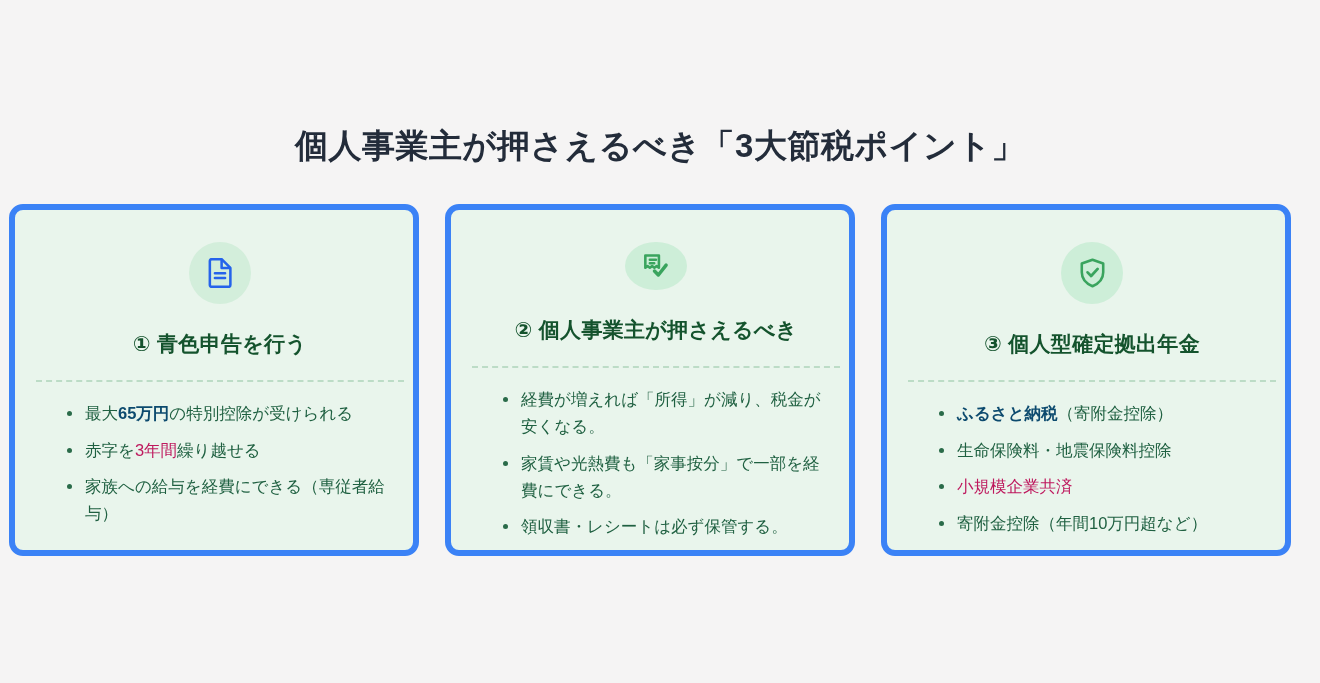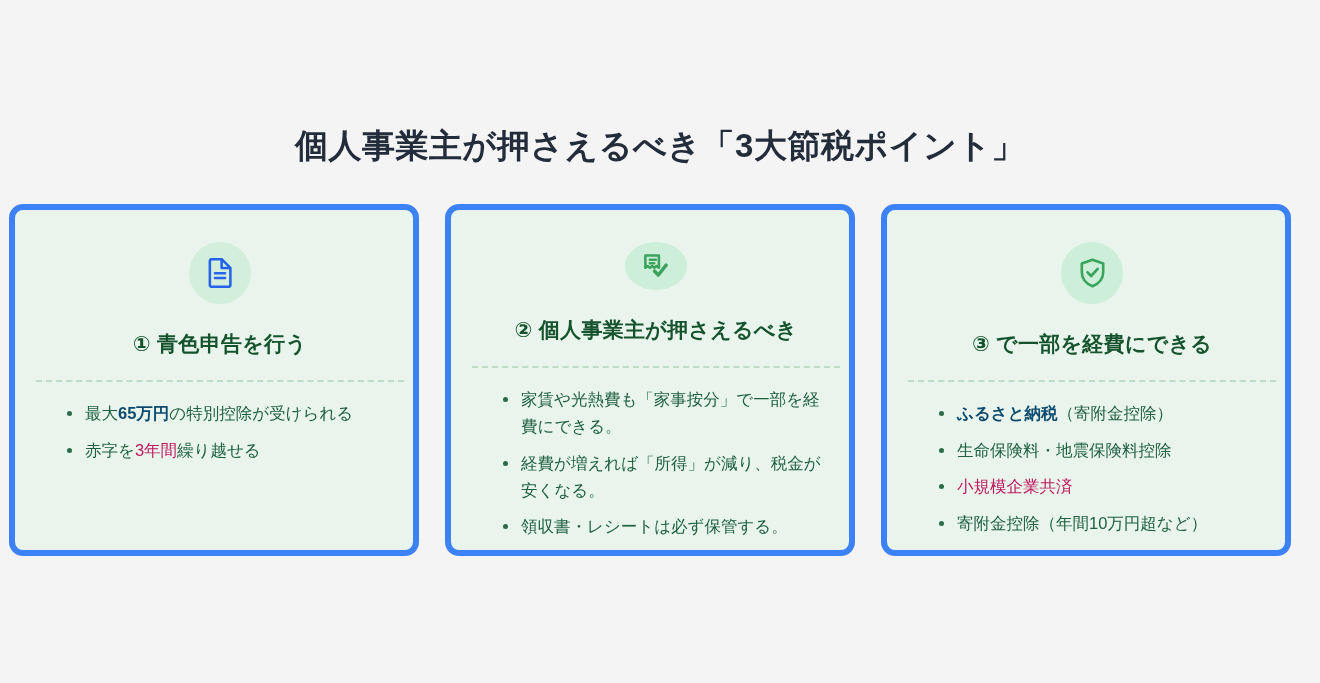--- a/index.html
+++ b/index.html
@@ -149,52 +149,53 @@
             <path d="M13.4 1.2v7.4H21" stroke="#2563eb" stroke-width="2.2" stroke-linejoin="round" fill="none"></path>
             <path d="M7.6 13.2h8.8M7.6 17.4h8.8" stroke="#2563eb" stroke-width="2.2" stroke-linecap="round"></path>
           </svg>
         </span>
       </div>
       <div class="card-heading">① 青色申告を行う</div>
       <div class="divider"></div>
       <ul class="bullets">
           <li><span>最大</span><span class="hl-orange">65万円</span><span>の特別控除が受けられる</span></li>
           <li><span>赤字を</span><span class="hl-bold">3年間</span><span>繰り越せる</span></li>
+          <li><span>家族への給与を経費にできる（専従者給与）</span></li>
         </ul>
     </div>
 
     <div class="card card-2">
       <div class="icon-circle">
         <span>
           <svg width="28" height="28" viewBox="0 0 26 26" fill="none">
             <path d="M4.5 3.2h11.2v11.4l-2.1-1.5-2.1 1.5-2.1-1.5-2.1 1.5-2.1-1.5-2.1 1.5V3.2h1.4z" stroke="#3aa45e" stroke-width="2.4" stroke-linejoin="round" stroke-linecap="round"></path>
             <path d="M7.2 7.2h5.8M7.2 10.4h4.2" stroke="#3aa45e" stroke-width="2.2" stroke-linecap="round"></path>
             <path d="M11.6 17.6l3.6 3.8 7.2-9.2" stroke="#3aa45e" stroke-width="3.2" stroke-linecap="round" stroke-linejoin="round"></path>
           </svg>
         </span>
       </div>
       <div class="card-heading">② 個人事業主が押さえるべき</div>
       <div class="divider"></div>
       <ul class="bullets">
+          <li><span>経費が増えれば「所得」が減り、税金が安くなる。</span></li>
           <li><span>家賃や光熱費も「家事按分」で一部を経費にできる。</span></li>
-          <li><span>経費が増えれば「所得」が減り、税金が安くなる。</span></li>
           <li><span>領収書・レシートは必ず保管する。</span></li>
         </ul>
     </div>
 
     <div class="card card-3">
       <div class="icon-circle">
         <span>
           <svg width="29" height="30" viewBox="0 0 26 28" fill="none">
             <path d="M13 1.6l10 3.6v8.2c0 6.3-4.2 10.6-10 13-5.8-2.4-10-6.7-10-13V5.2l10-3.6z" stroke="#3aa45e" stroke-width="2.4" stroke-linejoin="round"></path>
             <path d="M8.4 13.4l3.3 3.4 6.1-6.6" stroke="#3aa45e" stroke-width="2.6" stroke-linecap="round" stroke-linejoin="round"></path>
           </svg>
         </span>
       </div>
-      <div class="card-heading">③ で一部を経費にできる</div>
+      <div class="card-heading">③ 個人型確定拠出年金</div>
       <div class="divider"></div>
       <ul class="bullets">
           <li><span class="hl-orange">ふるさと納税</span><span>（寄附金控除）</span></li>
           <li><span>生命保険料・地震保険料控除</span></li>
           <li><span class="hl-bold">小規模企業共済</span></li>
           <li><span>寄附金控除（年間10万円超など）</span></li>
         </ul>
     </div>
 
   </div>

